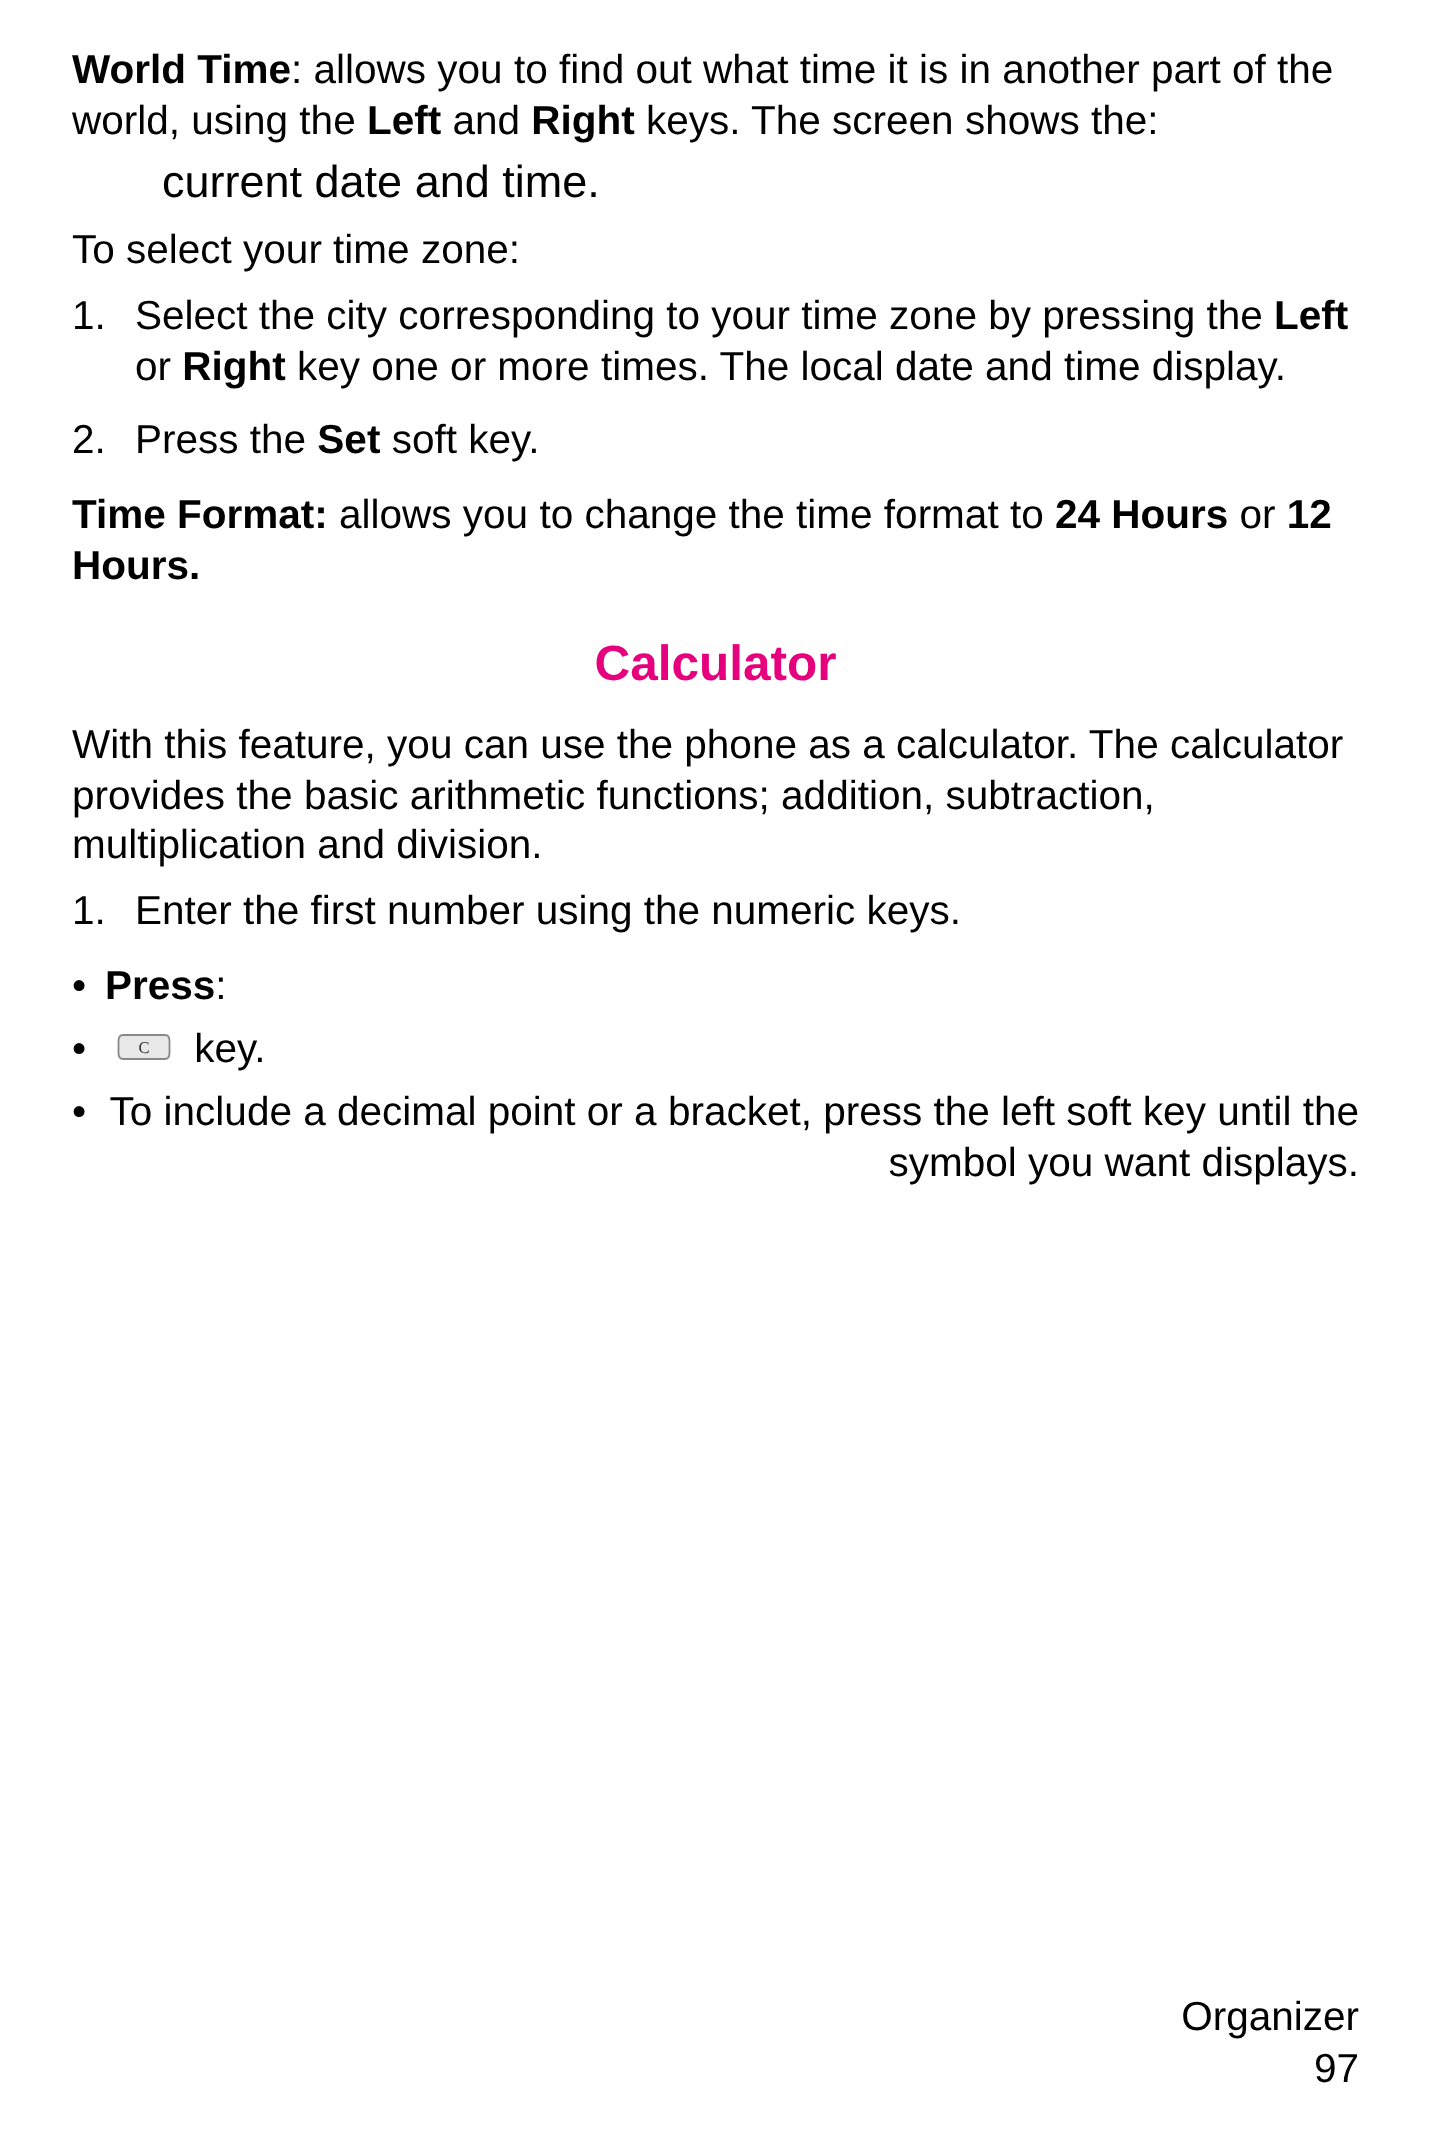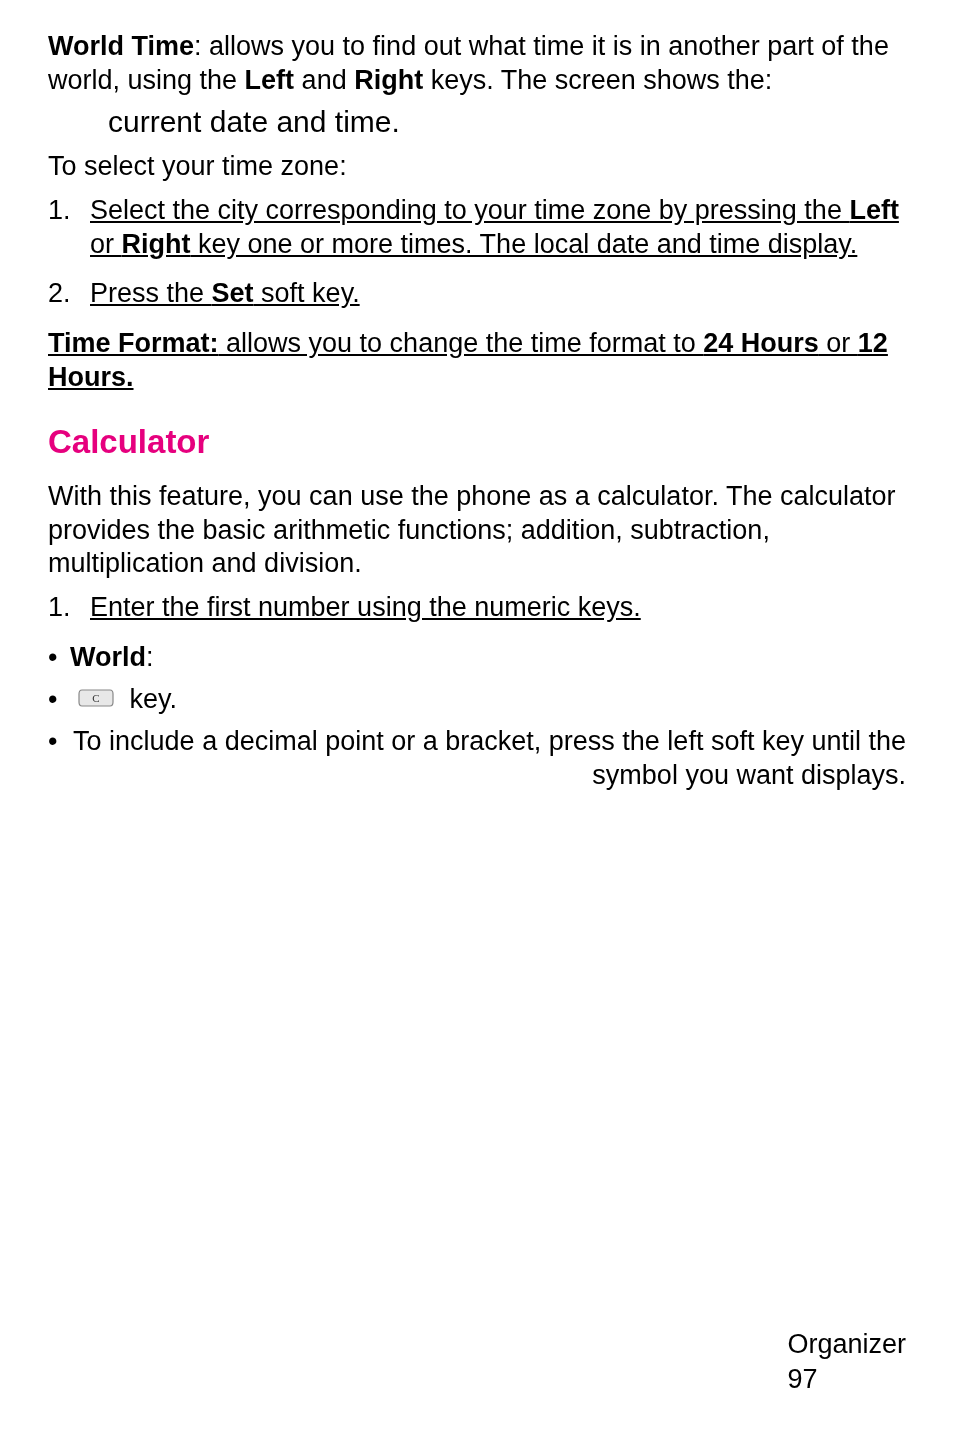--- a/index.html
+++ b/index.html
@@ -13,46 +13,47 @@
     padding: 30px 48px 30px 48px;
     position: relative;
   }
   .bold { font-weight: bold; }
   .para { margin-bottom: 4px; }
   .indent-list { padding-left: 60px; margin-top: 2px; margin-bottom: 8px; font-size: 30px; line-height: 1.35; }
   .indent-list .item { margin-bottom: 2px; }
   .num-list { margin-top: 10px; }
   .num-item { display: flex; margin-bottom: 16px; }
   .num-item .num { width: 42px; flex-shrink: 0; }
-  .num-item .txt { flex: 1; text-decoration: underline; }
+  .num-item .txt { flex: 1; }
   .section-heading {
     color: #e6007e;
     font-weight: bold;
     font-size: 33px;
     margin-top: 26px;
     margin-bottom: 18px;
+    text-align: center;
   }
   .bullet-line { display: flex; margin-bottom: 8px; align-items: flex-start; }
   .bullet-line .dot { width: 22px; flex-shrink: 0; }
   .bullet-line .txt { flex: 1; }
   .bullet-indent .txt { padding-left: 0; text-align: right; }
   .key-icon {
     display: inline-block;
     vertical-align: middle;
     margin: 0 6px;
   }
   .footer {
     position: absolute;
     bottom: 36px;
     right: 48px;
-    text-align: left;
+    text-align: right;
     font-size: 27px;
     line-height: 1.3;
   }
-  .gap-top { margin-top: 12px; text-decoration: underline; }
+  .gap-top { margin-top: 12px; }
 </style>
 </head>
 <body>
 
 <div class="para">
   <span class="bold">World Time</span><span>: allows you to find out what time it is in another part of the world, using the </span><span class="bold">Left</span><span> and </span><span class="bold">Right</span><span> keys. The screen shows the:</span>
 </div>
 
 <div class="indent-list">
   <div class="item">current date and time.</div>
@@ -86,21 +87,21 @@
 <div class="num-list">
   <div class="num-item">
     <div class="num">1.</div>
     <div class="txt">Enter the first number using the numeric keys.</div>
   </div>
 </div>
 
 <div class="bullet-line">
   <div class="dot">•</div>
   <div class="txt">
-    <span class="bold">World</span><span>:</span>
+    <span class="bold">Press</span><span>:</span>
   </div>
 </div>
 
 <div class="bullet-line">
   <div class="dot">•</div>
   <div class="txt">
     <span class="key-icon">
       <svg width="40" height="22" viewBox="0 0 40 22">
         <path d="M 6 3 Q 3 3 3 7 L 3 15 Q 3 19 6 19 L 34 19 Q 37 19 37 15 L 37 7 Q 37 3 34 3 Z" fill="#e8e8e8" stroke="#888" stroke-width="1.2"></path>
         <text x="20" y="15" text-anchor="middle" font-size="11" font-family="Verdana" fill="#333">C</text>

